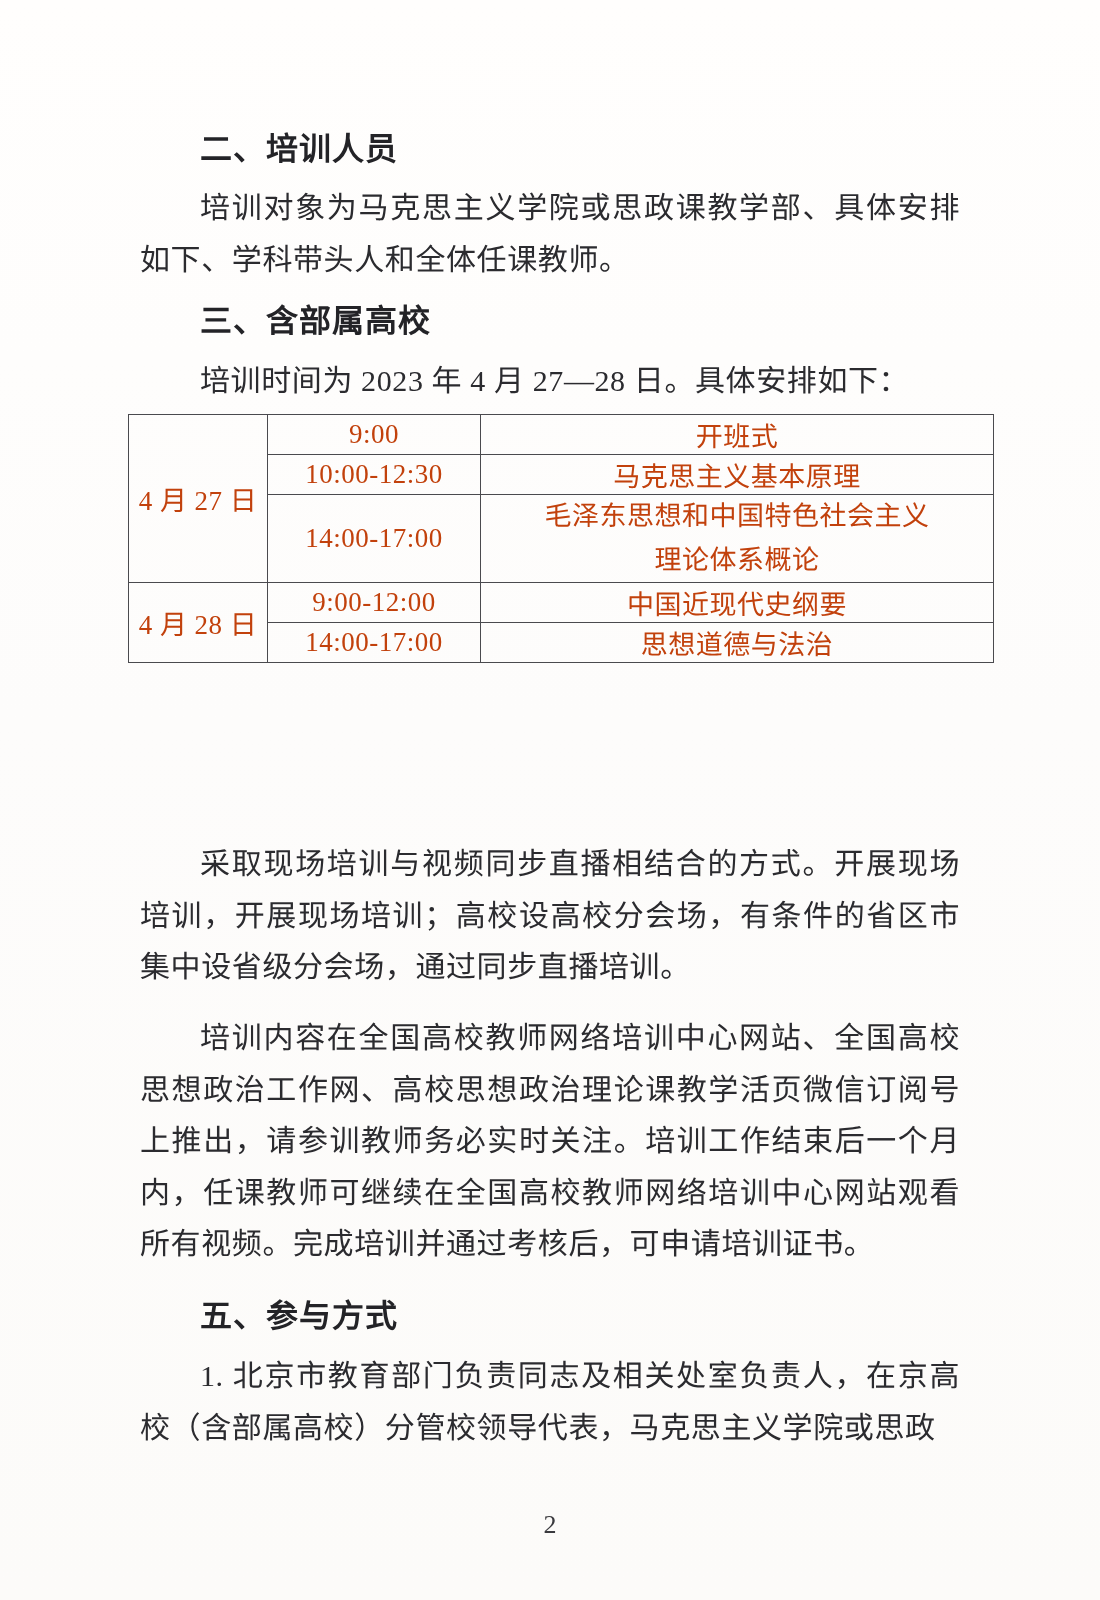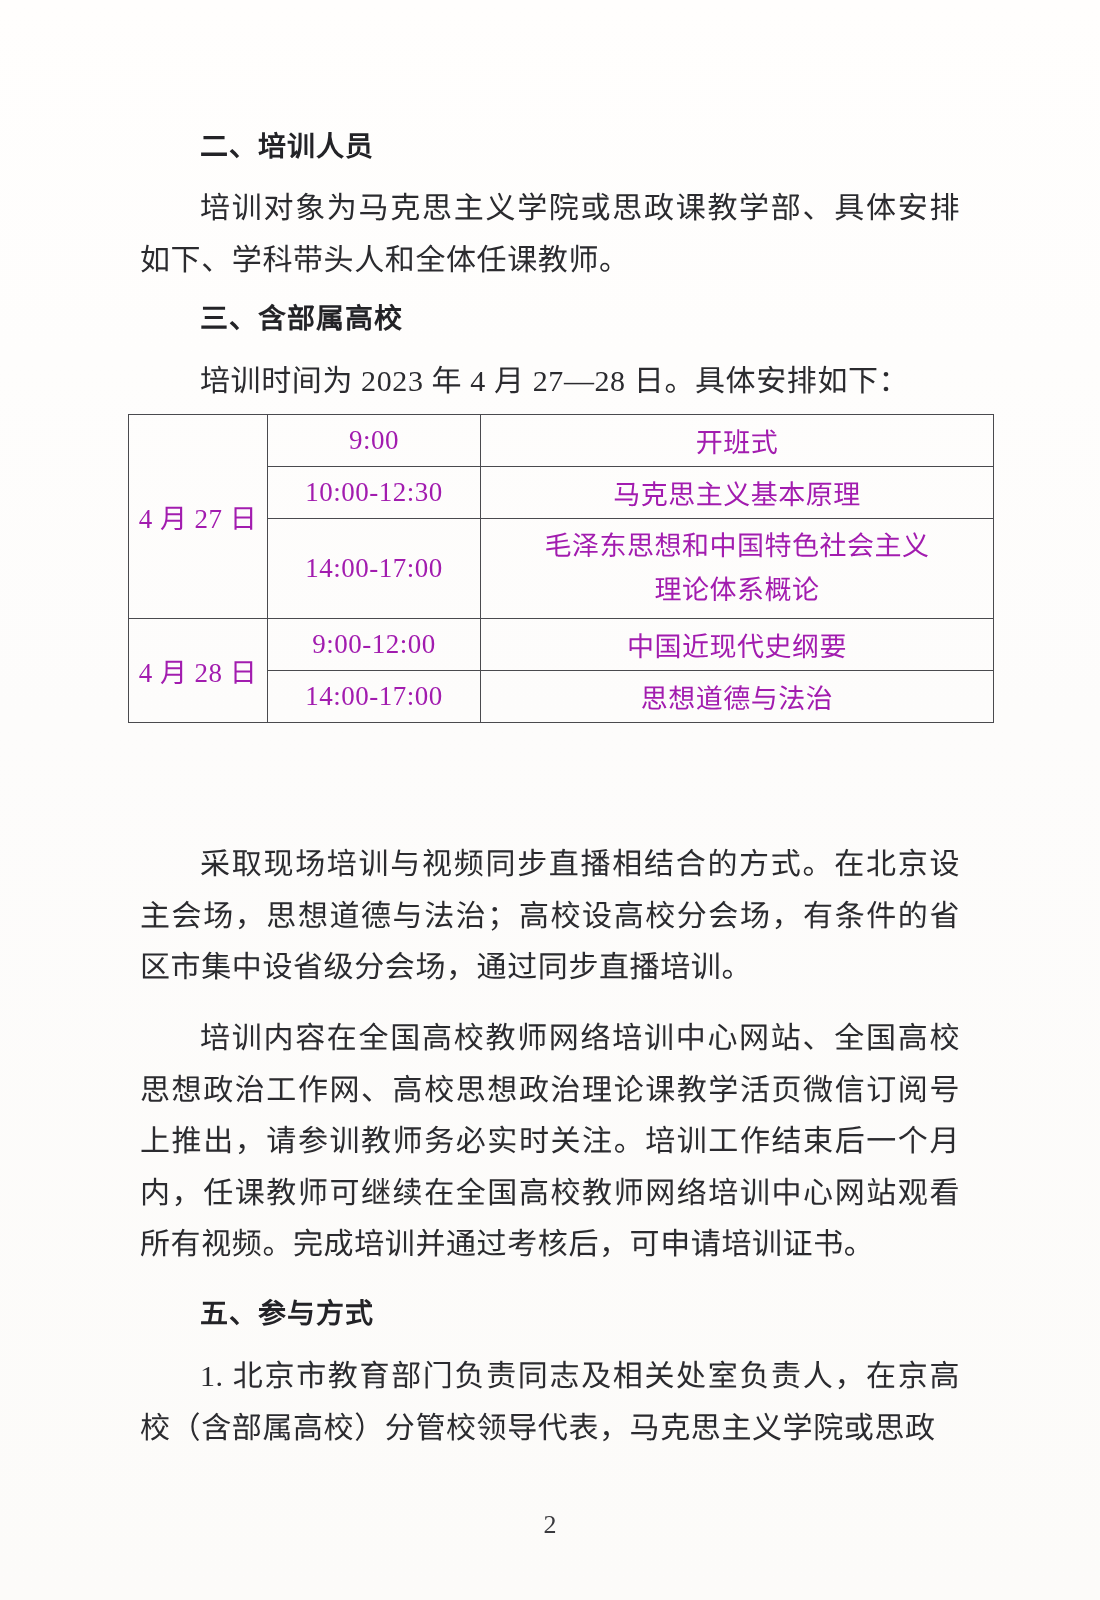--- a/index.html
+++ b/index.html
@@ -28,21 +28,21 @@
 
   .page {
     position: absolute;
     inset: 0;
     z-index: 1;
   }
 
   .section-heading {
     font-family: "DejaVu Sans", "Liberation Sans", sans-serif;
     font-weight: bold;
-    font-size: 28px;
+    font-size: 32px;
     letter-spacing: 1px;
     color: #232327;
     margin: 0;
     padding-left: 60px;
     line-height: 1.35;
   }
 
   p.body-text {
     margin: 0;
     font-size: 30px;
@@ -70,25 +70,25 @@
     width: 838px;
   }
   table.schedule {
     width: 100%;
     border-collapse: collapse;
     table-layout: fixed;
   }
   table.schedule td {
     border: 1px solid #4a4a4e;
     font-size: 27px;
-    color: #a21caf;
+    color: #c2410c;
     text-align: center;
     vertical-align: middle;
     letter-spacing: 0.5px;
-    padding: 6px 4px;
+    padding: 0 4px;
   }
   td.date-cell   { width: 130px; }
   td.time-cell   { width: 204px; }
   td.topic-cell  { width: 504px; }
   td.two-line    { line-height: 1.62; padding: 10px 4px; }
 
   
   #h-four   { top: 782px; }
   #p-four   { top: 838px; }
   #p-five   { top: 1012px; font-family: Liberation Serif, serif; }
@@ -154,21 +154,21 @@
         <tr>
           <td class="time-cell">14:00-17:00</td>
           <td class="topic-cell">思想道德与法治</td>
         </tr>
 
       </tbody>
     </table>
   </div>
 
 
-  <p class="body-text blk" id="p-four">采取现场培训与视频同步直播相结合的方式。在北京设主会场，思想道德与法治；高校设高校分会场，有条件的省区市集中设省级分会场，通过同步直播培训。</p>
+  <p class="body-text blk" id="p-four">采取现场培训与视频同步直播相结合的方式。开展现场培训，开展现场培训；高校设高校分会场，有条件的省区市集中设省级分会场，通过同步直播培训。</p>
 
   <p class="body-text blk" id="p-five">培训内容在全国高校教师网络培训中心网站、全国高校思想政治工作网、高校思想政治理论课教学活页微信订阅号上推出，请参训教师务必实时关注。培训工作结束后一个月内，任课教师可继续在全国高校教师网络培训中心网站观看所有视频。完成培训并通过考核后，可申请培训证书。</p>
 
   <h2 class="section-heading blk" id="h-five">五、参与方式</h2>
 
   <p class="body-text blk" id="p-six">1. 北京市教育部门负责同志及相关处室负责人，在京高校（含部属高校）分管校领导代表，马克思主义学院或思政</p>
 
   <div class="folio">2</div>
 
 </div>

